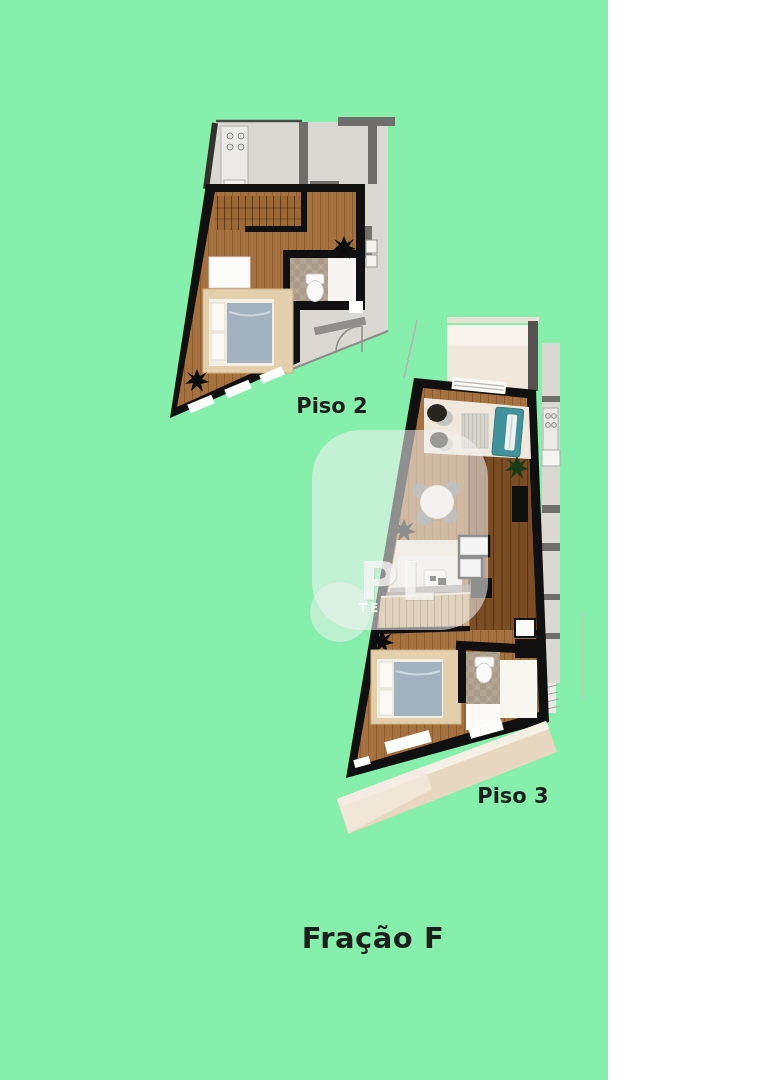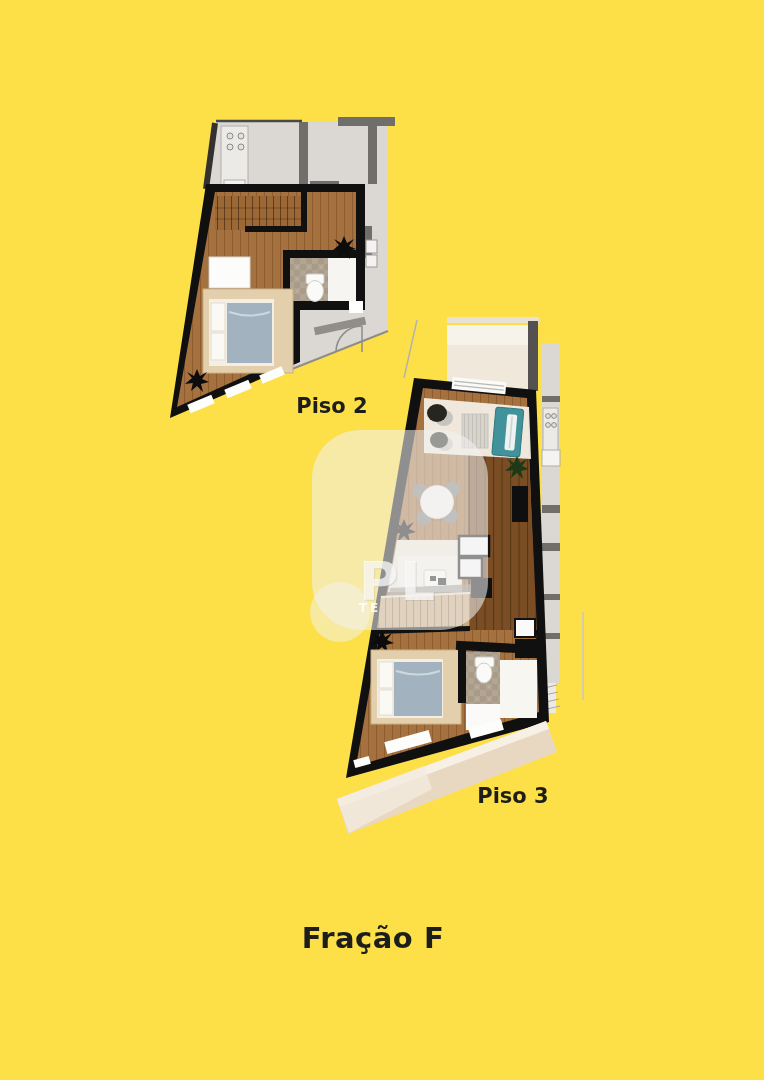--- a/index.html
+++ b/index.html
@@ -1,17 +1,17 @@
 <!DOCTYPE html>
 <html style="--wall: #101010; --context: #dbd8d3; --context-wall: #6f6e6b; --wood: #a5713f; --wood-dark: #7b4d24; --wood-plank-line: #7a4c22; --stairs-wood: #9b6836; --stairs-light: #c8a87c; --bed-platform: #e3cfac; --mattress: #a2b2bf; --linen: #f4efe5; --stone: #b2a593; --teal-sofa: #41929a; --rug: #f2ede3; --terrace: #e9d8c1; --kitchen-counter: #efe8da; --label-text: #1d1d1b;"><head>
 <meta charset="utf-8">
 <style>
   html,body{margin:0;padding:0;background:#ffffff;}
   .sheet{
-    position:relative;width:764px;height:1080px;background:#fde047;overflow:hidden;
+    position:relative;width:608px;height:1080px;background:#86efac;overflow:hidden;
     font-family:"DejaVu Sans","Liberation Sans",sans-serif;
   }
   svg{position:absolute;left:0;top:0;}
   .floor-label{
     font-weight:bold;font-size:21px;fill:var(--label-text,#1d1d1b);
     font-family:"DejaVu Sans","Liberation Sans",sans-serif;
   }
   .title-label{
     font-weight:bold;font-size:29px;fill:var(--label-text,#1d1d1b);
     letter-spacing:.5px;

